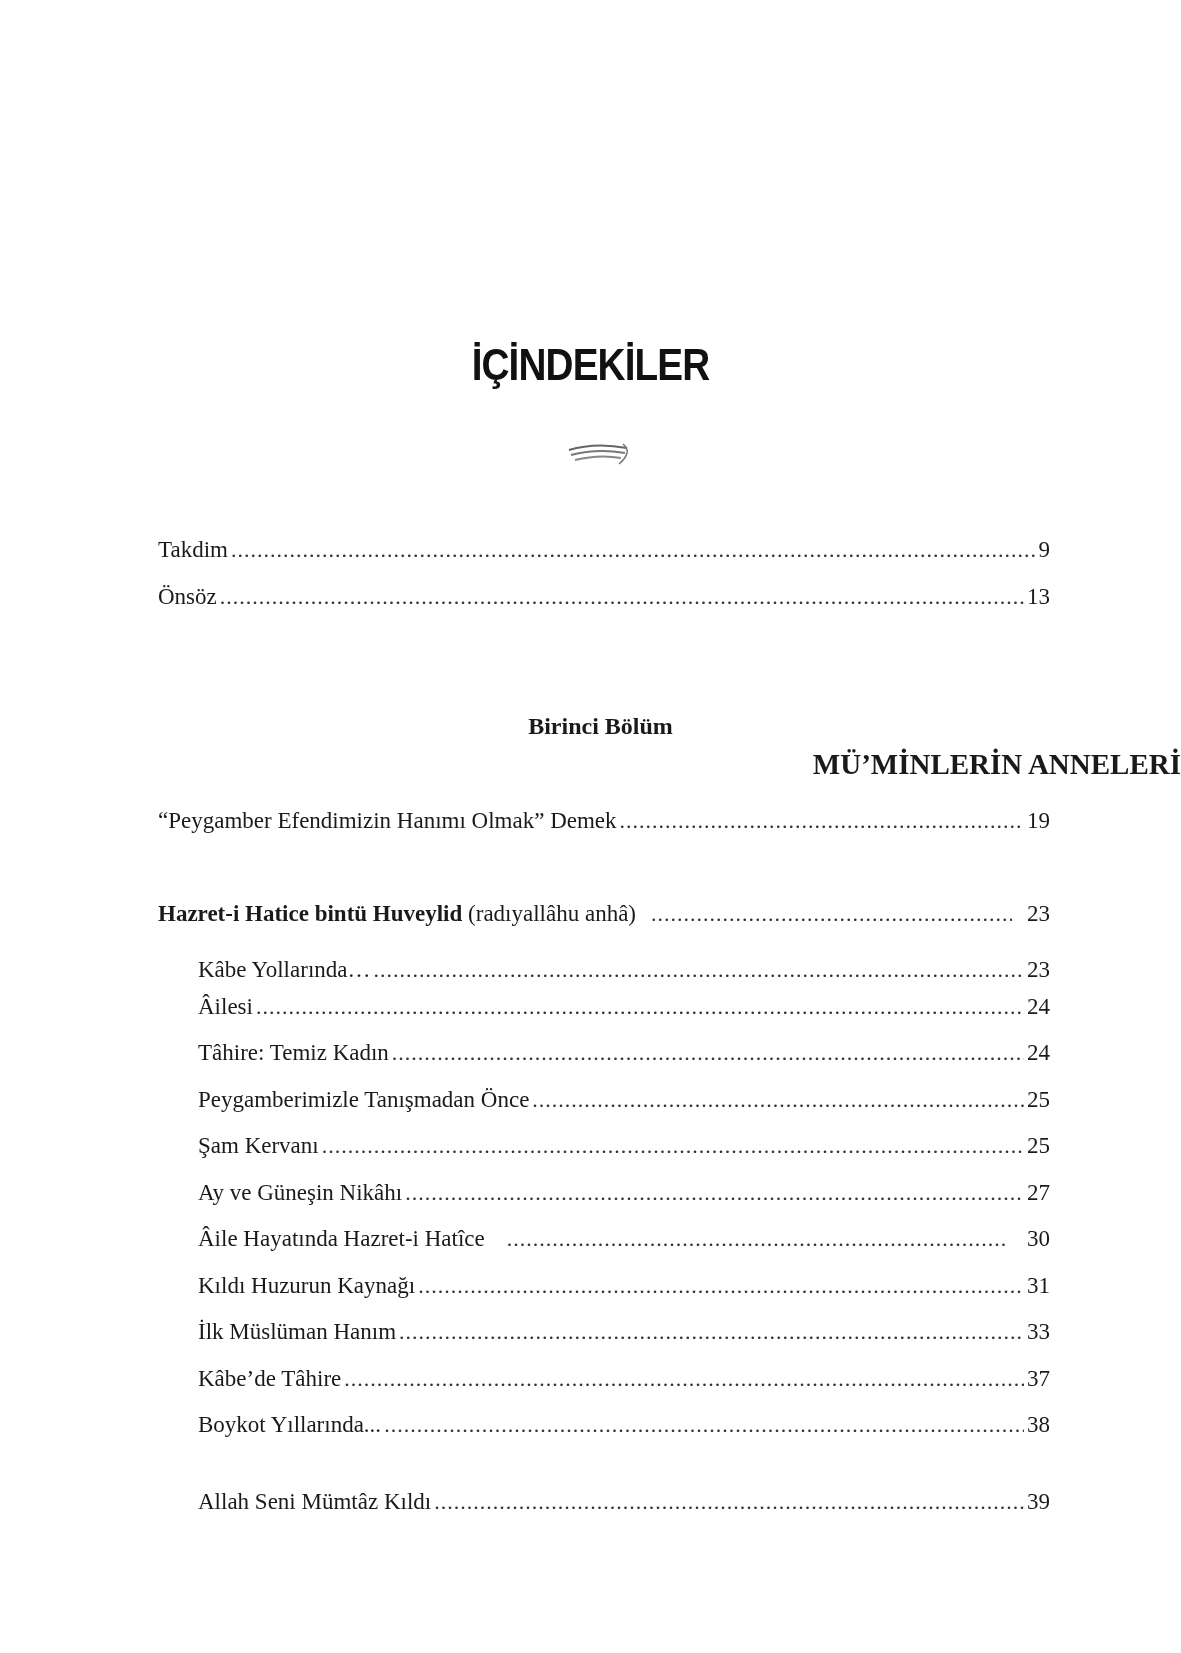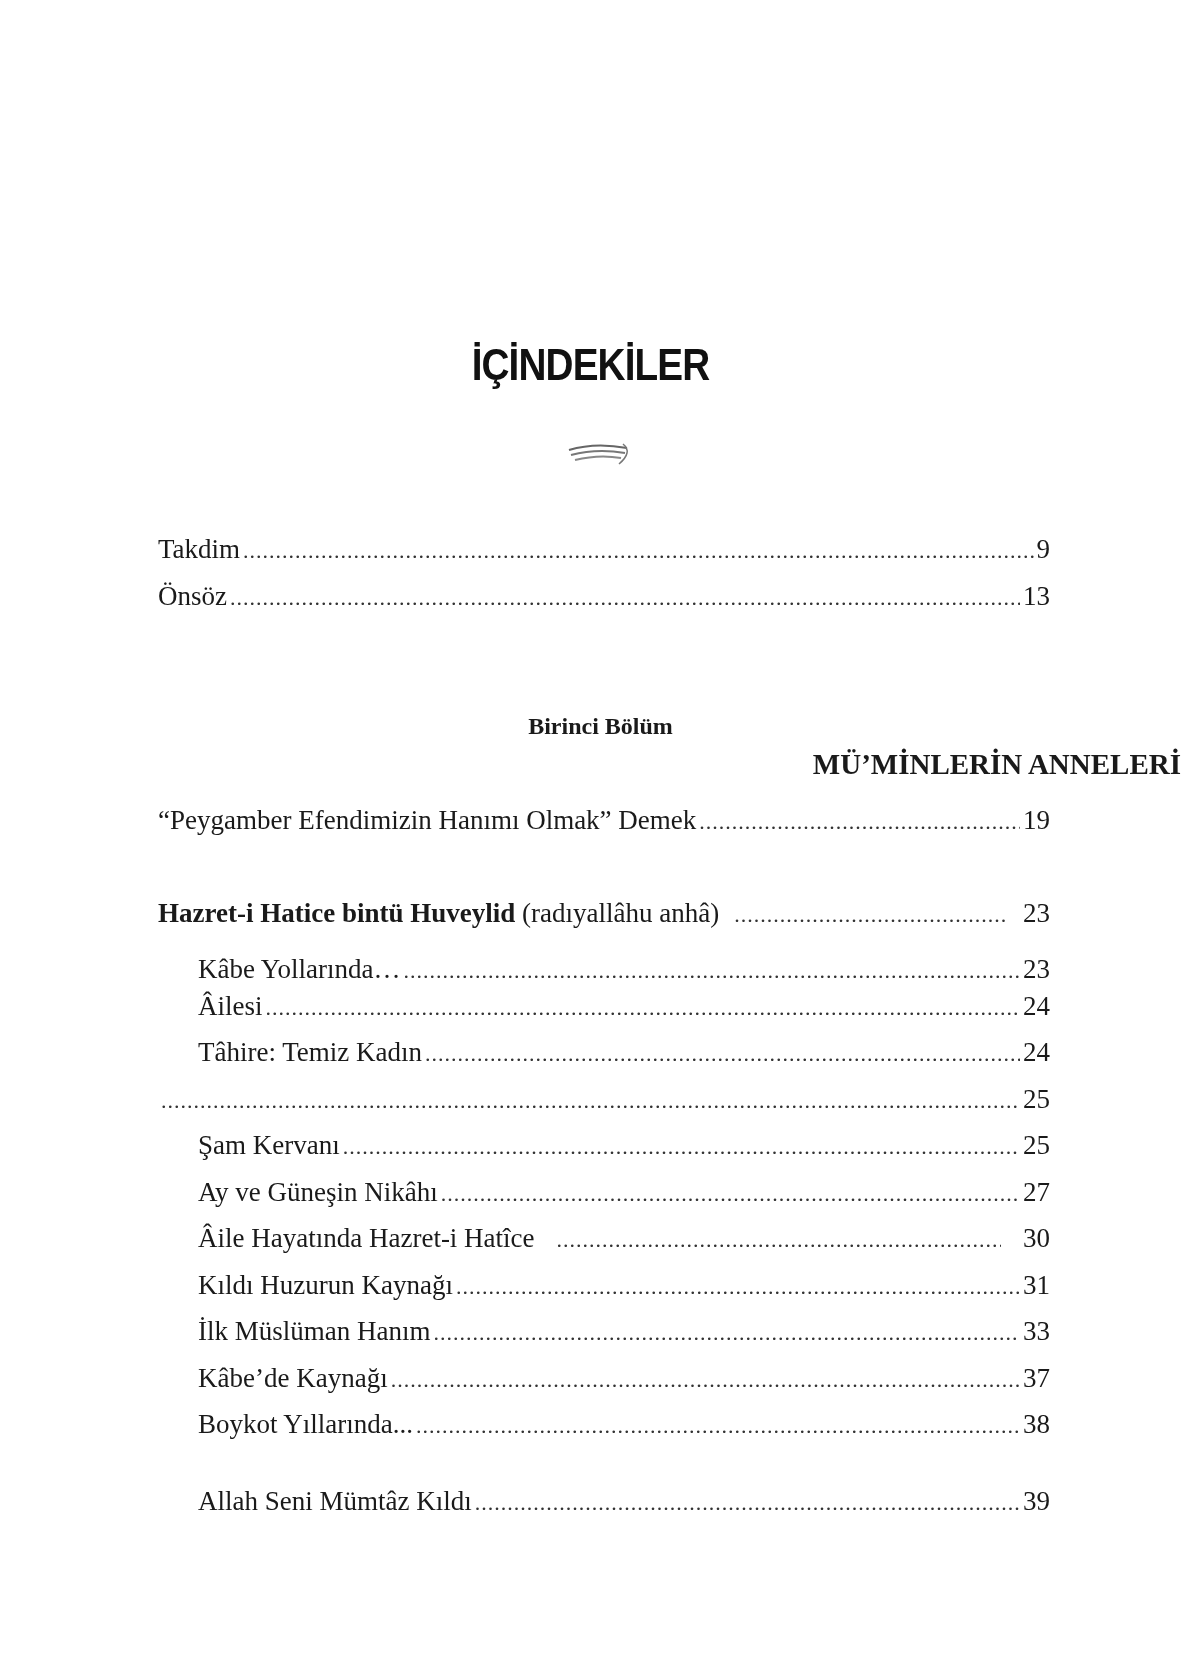--- a/index.html
+++ b/index.html
@@ -3,21 +3,21 @@
 <meta charset="utf-8">
 <style>
   html, body { margin:0; padding:0; background:#ffffff; }
   body { width:1181px; height:1653px; position:relative; overflow:hidden; color:#1a1a1a;
          font-family:"Liberation Serif", serif; }
   .title { position:absolute; top:340px; left:0; width:1181px; text-align:center;
            font-family:"Liberation Sans", sans-serif; font-weight:bold; font-size:44px;
            letter-spacing:-1px; transform:scaleX(0.88); color:#111; }
   .ornament { position:absolute; top:440px; left:565px; width:70px; height:28px; }
   .toc { position:absolute; left:158px; width:892px; }
-  .row { display:flex; align-items:baseline; height:49px; font-size:27px; line-height:49px;
+  .row { display:flex; align-items:baseline; height:49px; font-size:23px; line-height:49px;
          position:absolute; left:0; width:892px; }
   .row.indent .lbl { padding-left:40px; }
   .lbl { white-space:nowrap; }
   .lbl b { font-weight:bold; }
   .dots { flex:1; overflow:hidden; white-space:nowrap; margin:0 3px; color:#333; letter-spacing:1px; font-size:22px; }
   .dots::after { content:"........................................................................................................................................................................................................................"; }
   .pg { white-space:nowrap; }
   .section-sub { position:absolute; left:0; width:1181px; text-align:center; font-weight:bold; font-size:24px; top:713px;margin-left:10px; }
   .section-title { position:absolute; left:0; width:1181px; text-align:right; font-weight:bold; font-size:29px; top:748px; }
 </style>
@@ -67,20 +67,21 @@
     <span class="lbl">Âilesi</span>
     <span class="dots"></span>
     <span class="pg">24</span>
   </div>
   <div class="row indent" style="top:1028px;">
     <span class="lbl">Tâhire: Temiz Kadın </span>
     <span class="dots"></span>
     <span class="pg">24</span>
   </div>
   <div class="row indent" style="top:1075px;">
+    <span class="lbl">Peygamberimizle Tanışmadan Önce</span>
     <span class="dots"></span>
     <span class="pg">25</span>
   </div>
   <div class="row indent" style="top:1121px;">
     <span class="lbl">Şam Kervanı </span>
     <span class="dots"></span>
     <span class="pg">25</span>
   </div>
   <div class="row indent" style="top:1168px;">
     <span class="lbl">Ay ve Güneşin Nikâhı</span>
@@ -96,21 +97,21 @@
     <span class="lbl">Kıldı Huzurun Kaynağı</span>
     <span class="dots"></span>
     <span class="pg">31</span>
   </div>
   <div class="row indent" style="top:1307px;">
     <span class="lbl">İlk Müslüman Hanım</span>
     <span class="dots"></span>
     <span class="pg">33</span>
   </div>
   <div class="row indent" style="top:1354px;">
-    <span class="lbl">Kâbe’de Kaynağı </span>
+    <span class="lbl">Kâbe’de Tâhire </span>
     <span class="dots"></span>
     <span class="pg">37</span>
   </div>
   <div class="row indent" style="top:1400px;font-family:Liberation Serif, serif;">
     <span class="lbl">Boykot Yıllarında... </span>
     <span class="dots"></span>
     <span class="pg">38</span>
   </div>
   <div class="row indent" style="top:1477px;">
     <span class="lbl">Allah Seni Mümtâz Kıldı </span>

